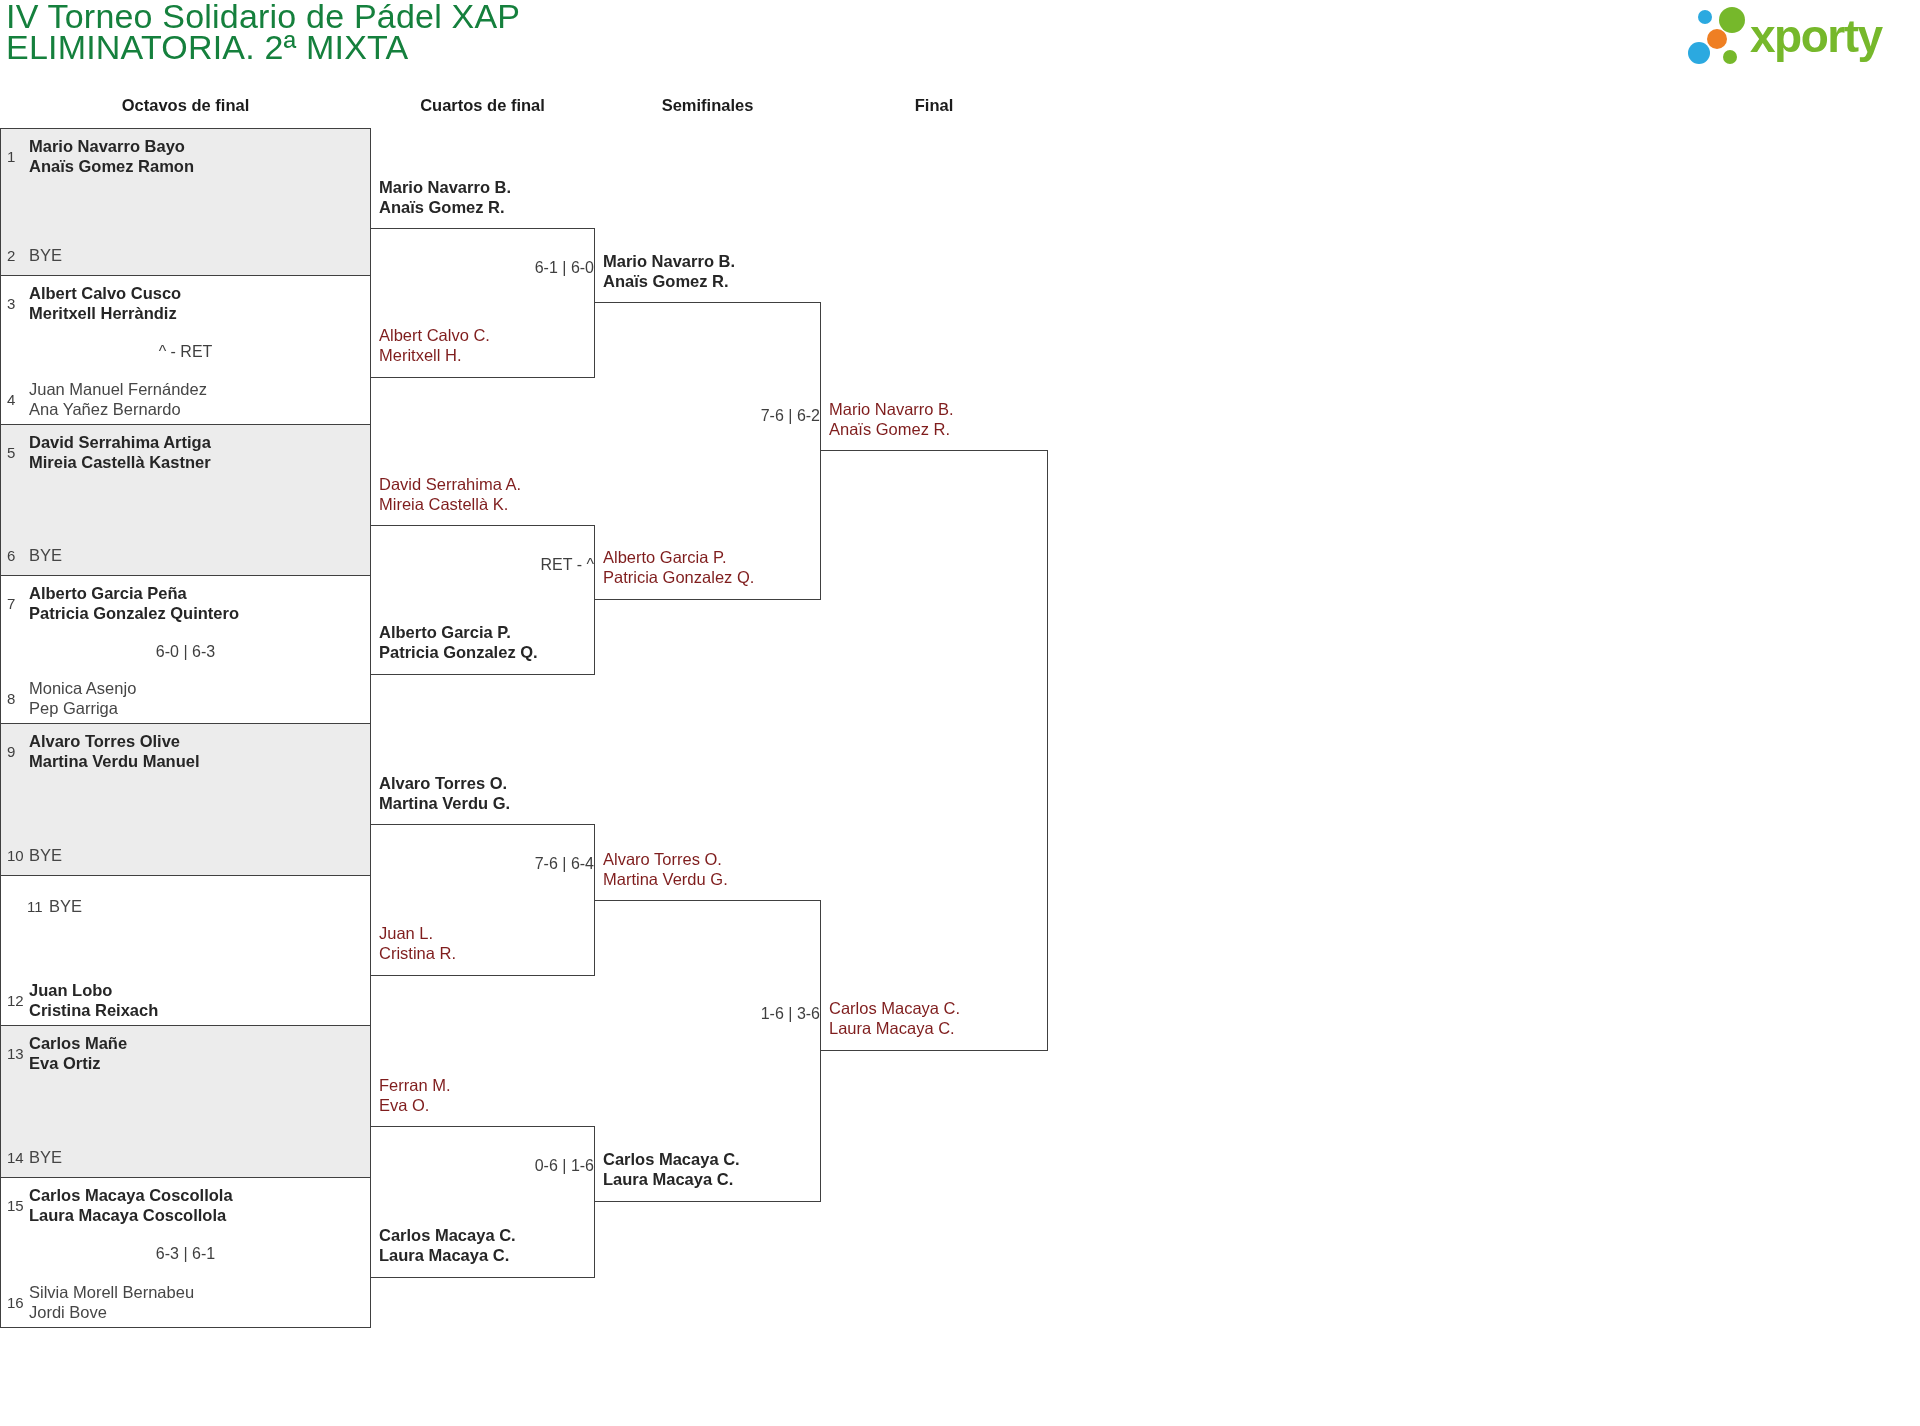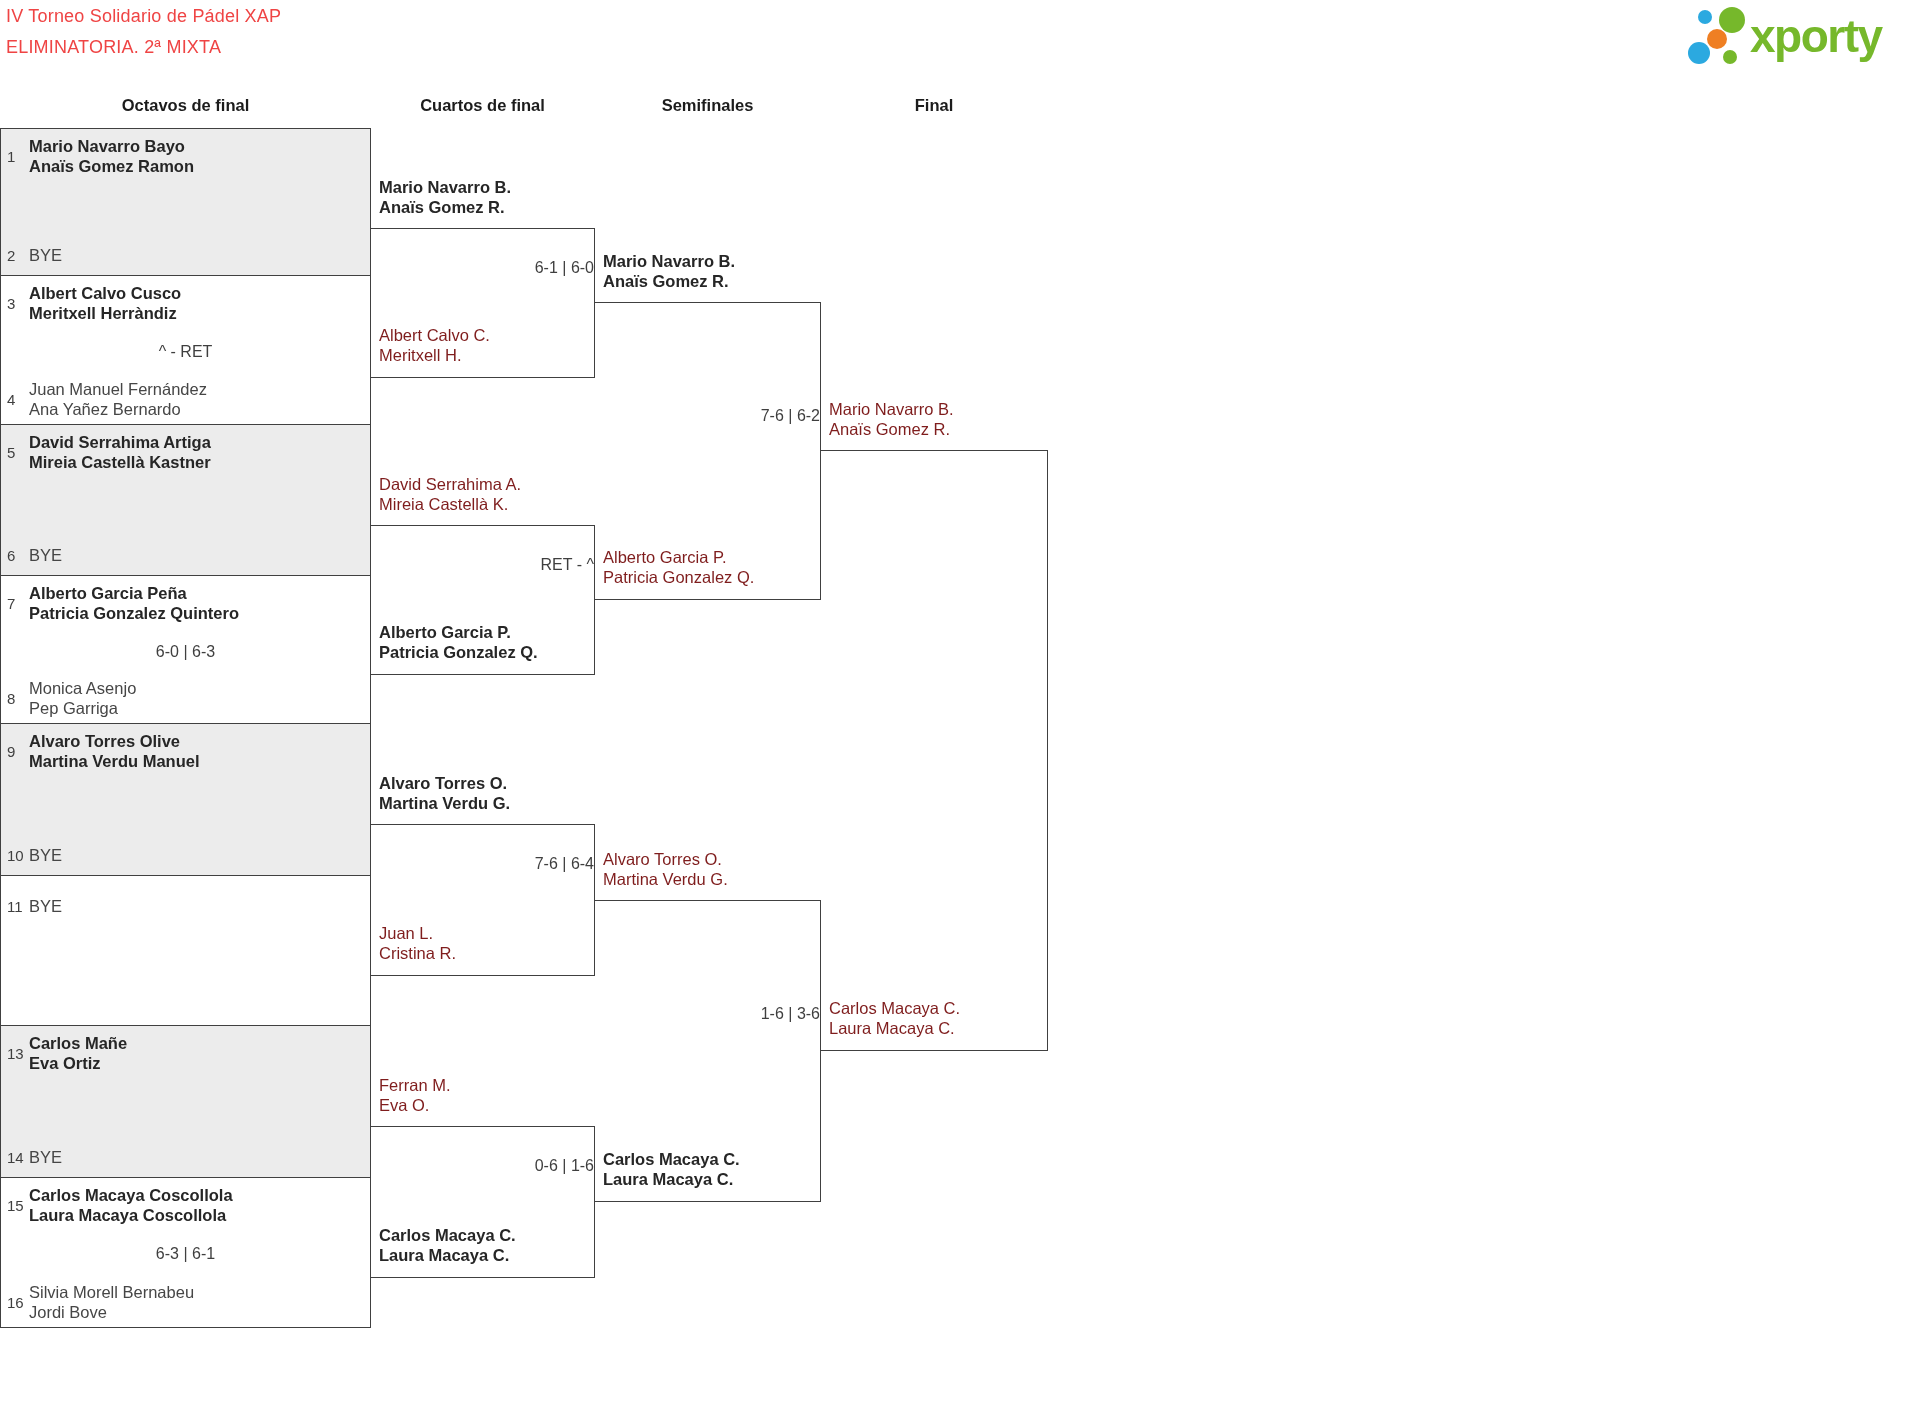--- a/index.html
+++ b/index.html
@@ -2,43 +2,43 @@
 <html><head>
 <meta charset="utf-8">
 <style>
   html,body{margin:0;padding:0;background:#fff;}
   body{width:1920px;height:1426px;position:relative;overflow:hidden;
        font-family:"Liberation Sans","DejaVu Sans",sans-serif;color:#3f3f3f;
        -webkit-font-smoothing:antialiased;}
   .stage{position:absolute;inset:0;}
 
   
-  .title{position:absolute;left:6px;top:1px;font-size:18px;line-height:31px;
-         font-weight:500;color:#ef4444;letter-spacing:.2px;}
+  .title{position:absolute;left:6px;top:1px;font-size:34px;line-height:31px;
+         font-weight:500;color:#15803d;letter-spacing:.2px;}
   .title .tl{display:block;white-space:nowrap;}
 
   .logo{position:absolute;left:1684px;top:4px;height:64px;display:flex;align-items:flex-end;}
   .logo-dots{flex:none;}
   .logo-text{font-size:46px;font-weight:700;letter-spacing:-1.5px;line-height:64px;
              margin-left:2px;white-space:nowrap;}
 
   
   .round-header{position:absolute;top:96px;text-align:center;font-size:16.5px;
                 font-weight:700;color:#1c1c1c;white-space:nowrap;}
   .rh-r16{left:0;width:371px;}
   .rh-qf{left:370px;width:225px;}
   .rh-sf{left:594px;width:227px;}
   .rh-f{left:820px;width:228px;}
 
   
   .obox{position:absolute;left:0;width:371px;border:1px solid #404040;
         box-sizing:border-box;background:#fff;}
   .obox.gray{background:#ececec;}
   .entry{position:absolute;left:0;right:6px;display:flex;align-items:center;}
-  .e1{top:7px;}   .e1.bye{top:20px;}
+  .e1{top:7px;}   .e1.bye{top:20px;padding-left:20px;}
   .e2{bottom:5px;}.e2.bye{bottom:10px;}
   .num{flex:none;width:22px;padding-left:6px;font-size:15px;color:#3f3f3f;}
   .names{font-size:16.5px;line-height:20px;color:#464646;}
   .names .ln{display:block;white-space:nowrap;}
   .names.bold{font-weight:700;color:#262626;}
   .oscore{position:absolute;top:67px;left:0;right:0;text-align:center;
           font-size:16px;color:#3f3f3f;}
 
   
   .mbox{position:absolute;border:1px solid #404040;border-left:none;
@@ -162,20 +162,27 @@
     </div>
   </div>
 
   <div class="obox" style="top:875px;height:151px">
     <div class="entry e1 bye">
       <span class="num">11</span>
       <span class="names">
         <span class="ln">BYE</span>
       </span>
     </div>
+    <div class="entry e2">
+      <span class="num">12</span>
+      <span class="names bold">
+        <span class="ln">Juan Lobo</span>
+          <span class="ln">Cristina Reixach</span>
+      </span>
+    </div>
   </div>
 
   <div class="obox gray" style="top:1025px;height:153px">
     <div class="entry e1">
       <span class="num">13</span>
       <span class="names bold">
         <span class="ln">Carlos Mañe</span>
           <span class="ln">Eva Ortiz</span>
       </span>
     </div>

